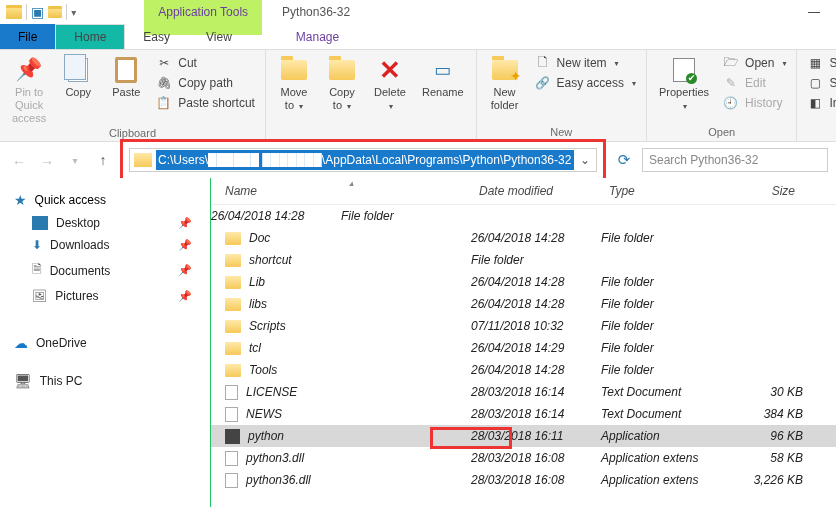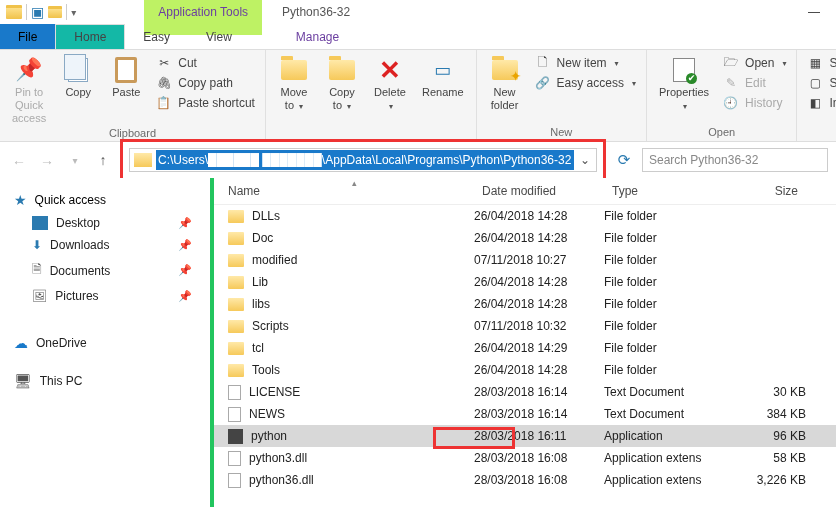--- a/index.html
+++ b/index.html
@@ -69,21 +69,21 @@
 .sb-item .pin { margin-left:auto; margin-right:18px; color:#7a7a7a; font-size:11px; }
 .sb-item.qa { font-weight:normal; color:#000; }
 .sb-item.qa .star { color:#2a7ab0; font-size:14px; }
 .sb-item.sub { padding-left:18px; }
 .sb-ico { width:16px; height:14px; }
 .sb-desktop { background:#2a7ab0; }
 .sb-cloud { color:#1979ca; font-size:14px; }
 .sb-pc { color:#555; font-size:14px; }
 .sb-spacer { height: 24px; }
 
-.filearea { flex:1; background:#fff; border-left:4px solid #22c55e; position:relative; }
+.filearea { flex:1; background:#fff; border-left:1px solid #22c55e; position:relative;font-style:italic; }
 .cols { display:flex; border-bottom:1px solid #eee; color:#4a4a4a; font-size:12px; }
 .cols > div { padding:6px 8px; }
 .c-name { width:260px; display:flex; align-items:center; gap:30px; padding-left:14px !important; }
 .c-date { width:130px; }
 .c-type { width:128px; }
 .c-size { width:74px; text-align:right; }
 .rows { }
 .row { display:flex; align-items:center; font-size:12px; color:#222; height:22px; }
 .row.sel { background:#d8d8d8; }
 .row .c-name { display:flex; align-items:center; gap:8px; }
@@ -316,43 +316,38 @@
       <div class="c-name">
           <span>Name</span>
           <span class="sort-arrow">▴</span>
         </div>
       <div class="c-date">Date modified</div>
       <div class="c-type">Type</div>
       <div class="c-size">Size</div>
     </div>
     <div class="rows" id="rows">
         <div class="row">
-          <div class="c-name">
-            <span class="fico folder"></span>
-            <span>DLLs</span>
-          </div>
           <div class="c-date">26/04/2018 14:28</div>
           <div class="c-type">File folder</div>
           <div class="c-size"></div>
         </div>
         <div class="row">
           <div class="c-name">
             <span class="fico folder"></span>
             <span>Doc</span>
           </div>
           <div class="c-date">26/04/2018 14:28</div>
           <div class="c-type">File folder</div>
           <div class="c-size"></div>
         </div>
         <div class="row">
           <div class="c-name">
             <span class="fico folder"></span>
-            <span>modified</span>
-          </div>
-          <div class="c-date">07/11/2018 10:27</div>
+            <span>shortcut</span>
+          </div>
           <div class="c-type">File folder</div>
           <div class="c-size"></div>
         </div>
         <div class="row">
           <div class="c-name">
             <span class="fico folder"></span>
             <span>Lib</span>
           </div>
           <div class="c-date">26/04/2018 14:28</div>
           <div class="c-type">File folder</div>

